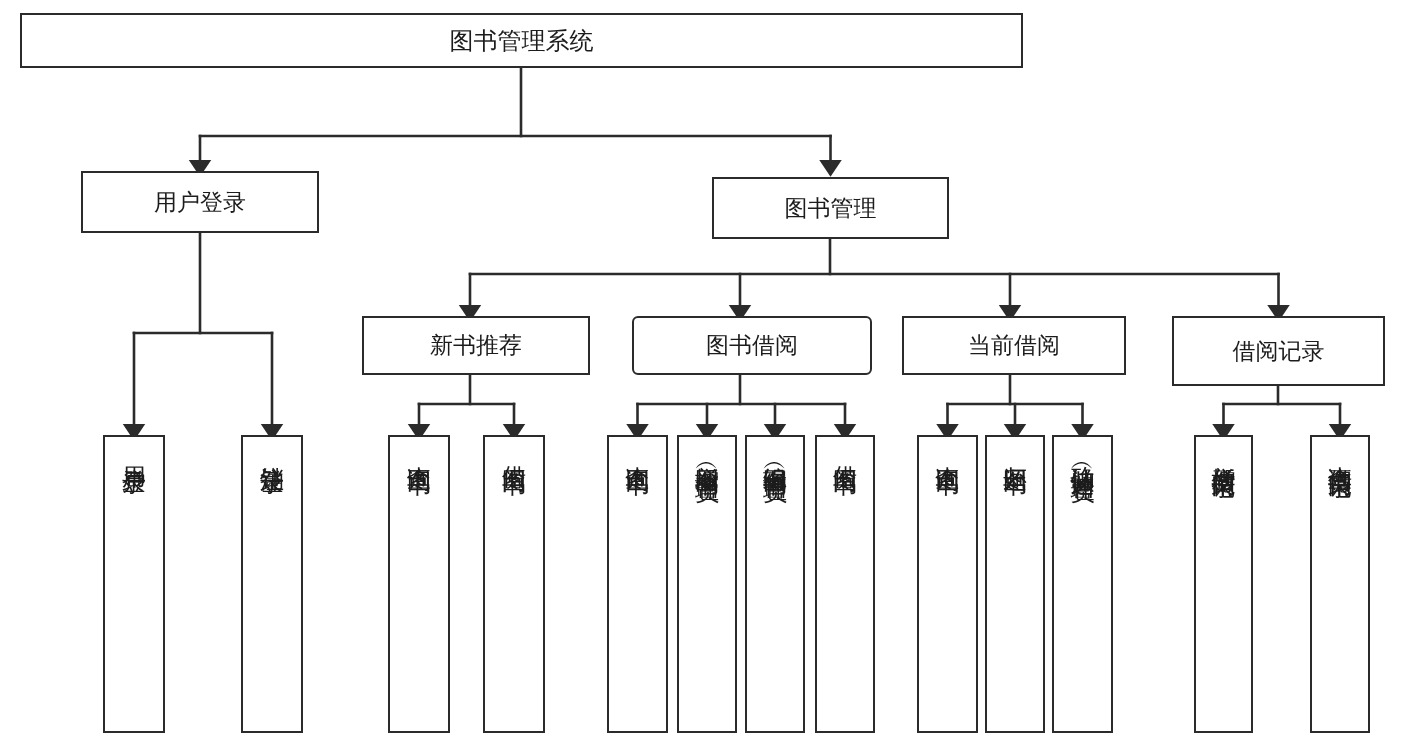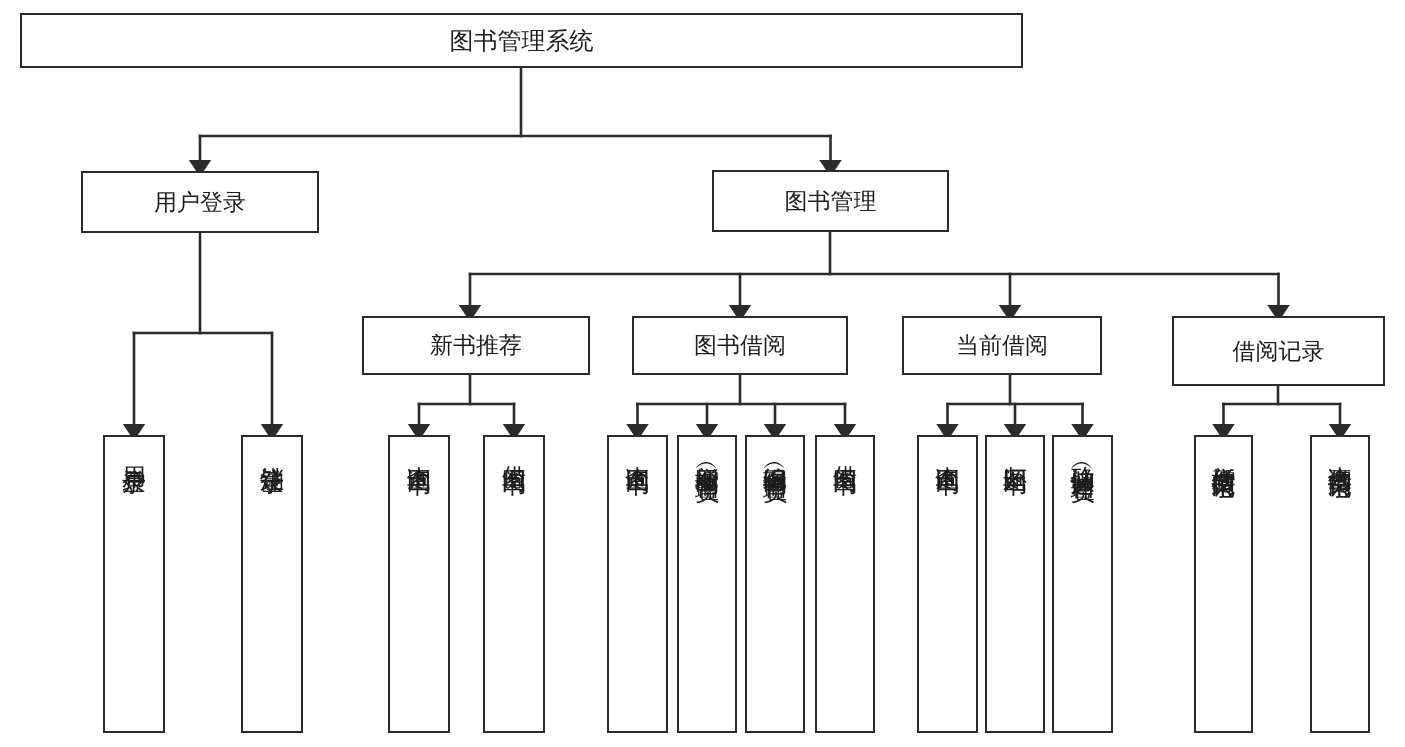--- a/index.html
+++ b/index.html
@@ -115,30 +115,30 @@
       </g>
   </svg>
 
   <div id="nodes-layer">
       <div class="node-box node-horizontal root-node" style="left: 20px; top: 13px; width: 1003px; height: 55px;">
         <span class="node-label">图书管理系统</span>
       </div>
       <div class="node-box node-horizontal" style="left: 81px; top: 171px; width: 238px; height: 62px;">
         <span class="node-label">用户登录</span>
       </div>
-      <div class="node-box node-horizontal" style="left: 712px; top: 170px; width: 237px; height: 62px;">
+      <div class="node-box node-horizontal" style="left: 712px; top: 177px; width: 237px; height: 62px;">
         <span class="node-label">图书管理</span>
       </div>
       <div class="node-box node-horizontal" style="left: 362px; top: 316px; width: 228px; height: 59px;">
         <span class="node-label">新书推荐</span>
       </div>
-      <div class="node-box node-horizontal" style="left: 632px; top: 316px; width: 216px; height: 59px;">
+      <div class="node-box node-horizontal" style="left: 632px; top: 316px; width: 240px; height: 59px; border-radius: 6px;">
         <span class="node-label">图书借阅</span>
       </div>
-      <div class="node-box node-horizontal" style="left: 902px; top: 316px; width: 200px; height: 59px;">
+      <div class="node-box node-horizontal" style="left: 902px; top: 316px; width: 224px; height: 59px;">
         <span class="node-label">当前借阅</span>
       </div>
       <div class="node-box node-horizontal" style="left: 1172px; top: 316px; width: 213px; height: 70px;">
         <span class="node-label">借阅记录</span>
       </div>
       <div class="node-box node-vertical" style="left: 103px; top: 435px; width: 62px; height: 298px;">
         <span class="node-label">用户登录</span>
       </div>
       <div class="node-box node-vertical" style="left: 241px; top: 435px; width: 62px; height: 298px;">
         <span class="node-label">注销登录</span>

